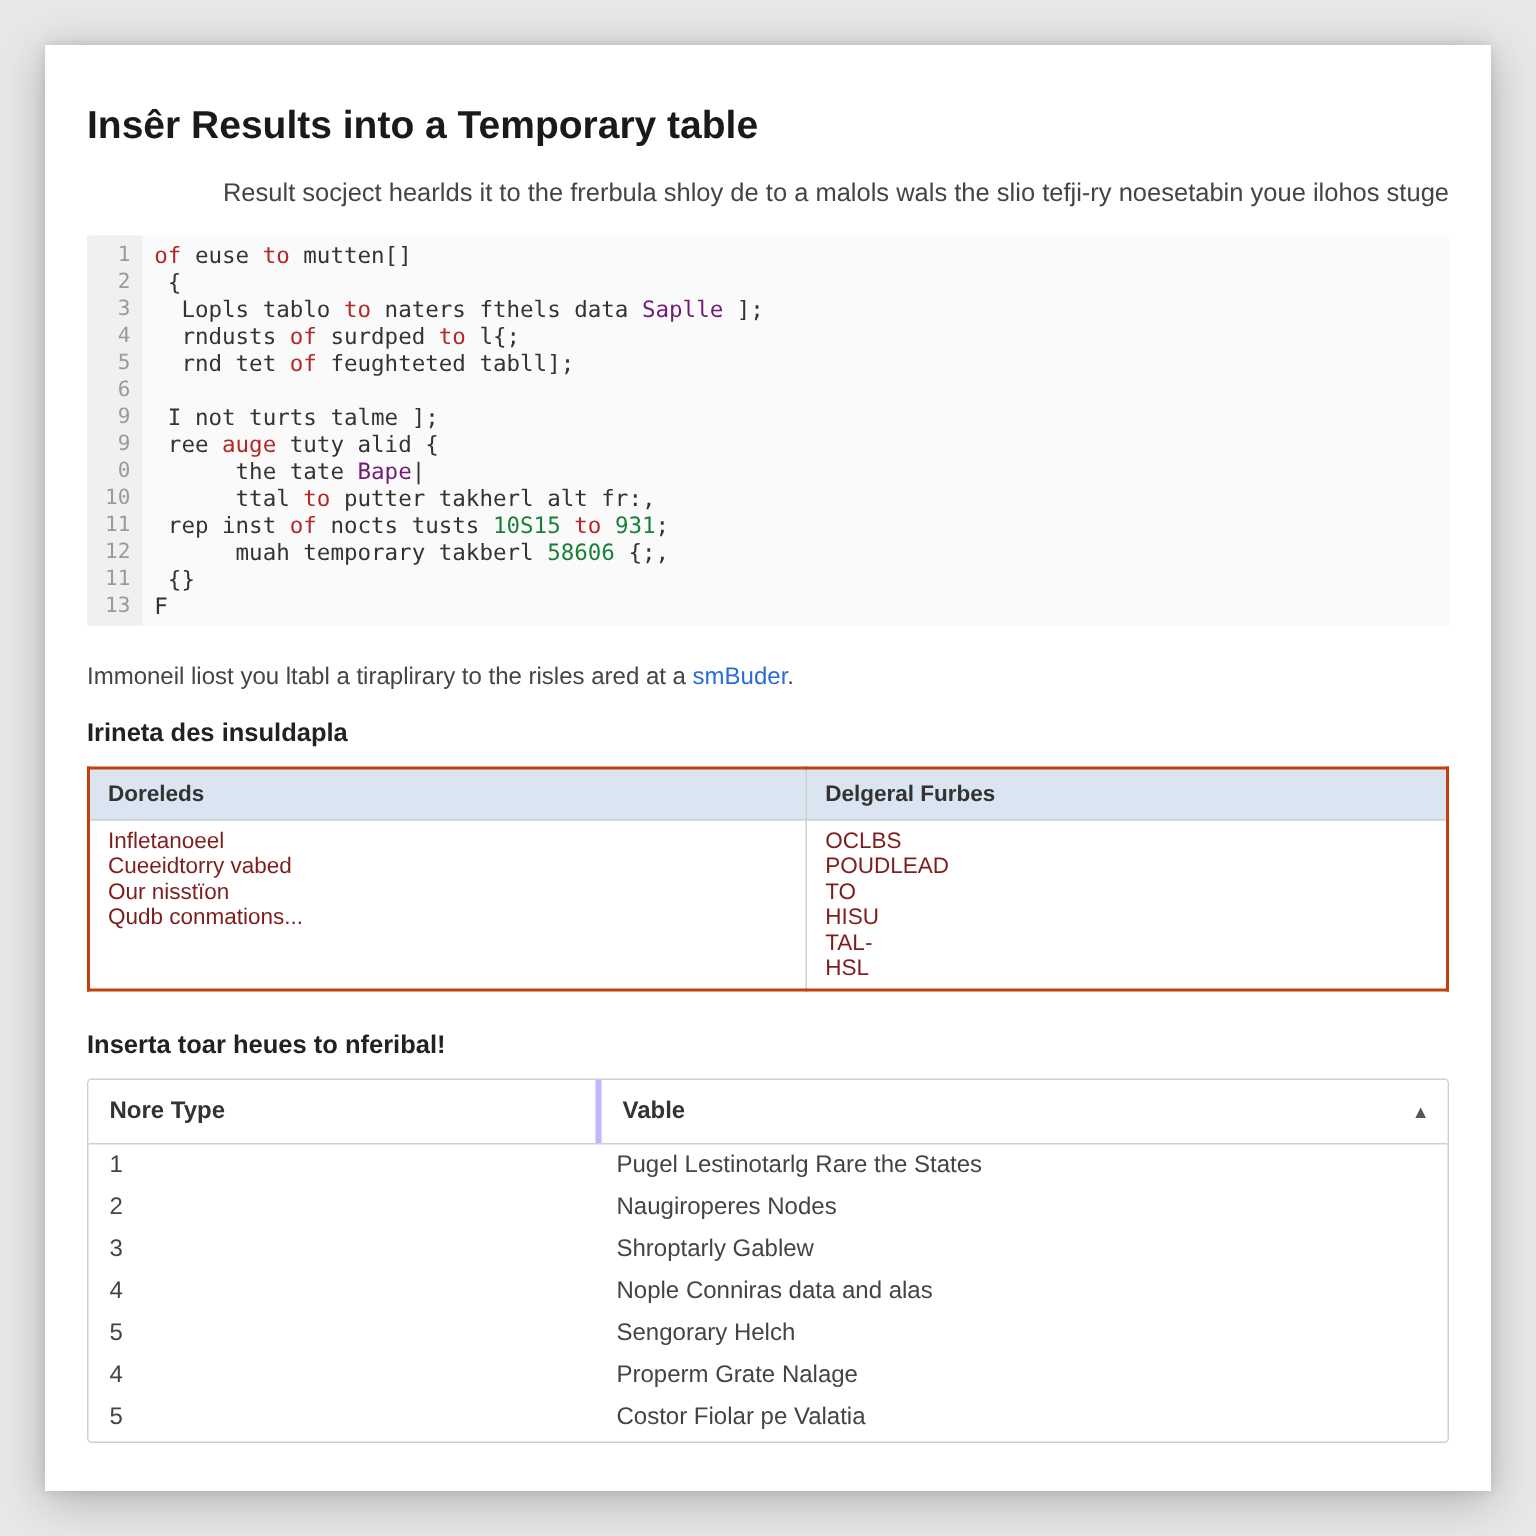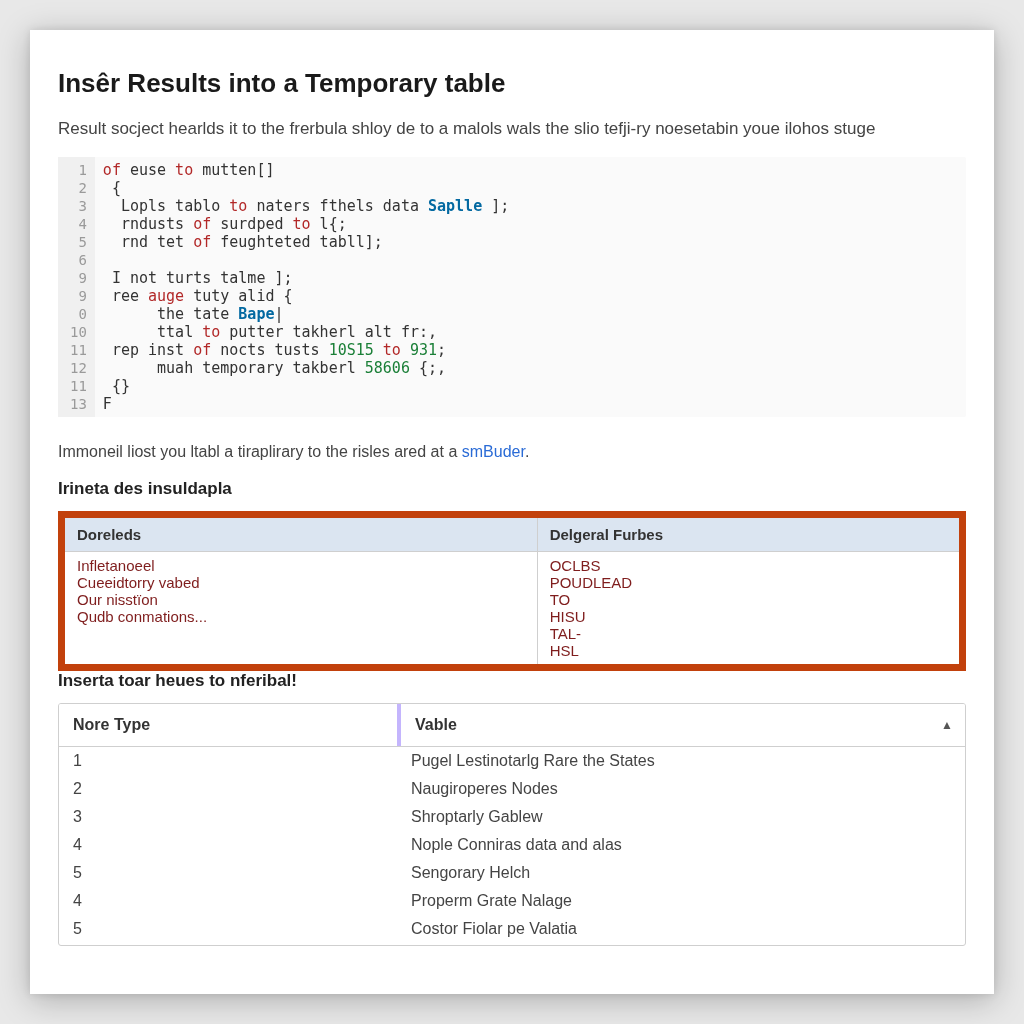--- a/index.html
+++ b/index.html
@@ -23,20 +23,21 @@
   h1.page-title {
     font-size: 26px;
     font-weight: 700;
     margin: 8px 0 20px 0;
     color: #1a1a1a;
   }
   .intro {
     font-size: 17px;
     color: #444;
     margin-bottom: 18px;
+    text-align: right;
   }
   .code-block {
     background: #fafafa;
     border-radius: 2px;
     font-family: "Consolas", "Menlo", monospace;
     font-size: 15px;
     line-height: 1.22;
     display: flex;
     margin-bottom: 26px;
   }
@@ -49,41 +50,42 @@
     font-size: 14px;
   }
   .gutter div { height: 18px; line-height:18px; }
   .code-lines {
     padding: 4px 8px;
   }
   .code-lines div { height: 18px; line-height:18px; white-space: pre; }
   .kw   { color: #b22828; }
   .id   { color: #333; }
   .num  { color: #1a7f37; }
-  .blue { color: #0369a1; font-weight:700; }
+  .blue { color: #701a75; font-weight:400; }
 
   .para {
     font-size: 16px;
     color: #444;
     margin: 0 0 18px 0;
   }
   .link { color: #2a6bd6; }
 
   h3.sub {
     font-size: 17px;
     font-weight: 700;
     margin: 0 0 12px 0;
     color: #222;
   }
 
   
   .tbl1 {
     width: 100%;
-    border: 7px solid #c2410c;
+    border: 2px solid #c2410c;
     border-collapse: collapse;
+    margin-bottom: 26px;
     font-size: 15px;
   }
   .tbl1 thead th {
     background: #dbe5f1;
     text-align: left;
     font-weight: 700;
     padding: 8px 12px;
     border-bottom: 1px solid #cfcfcf;
     color: #333;
   }

